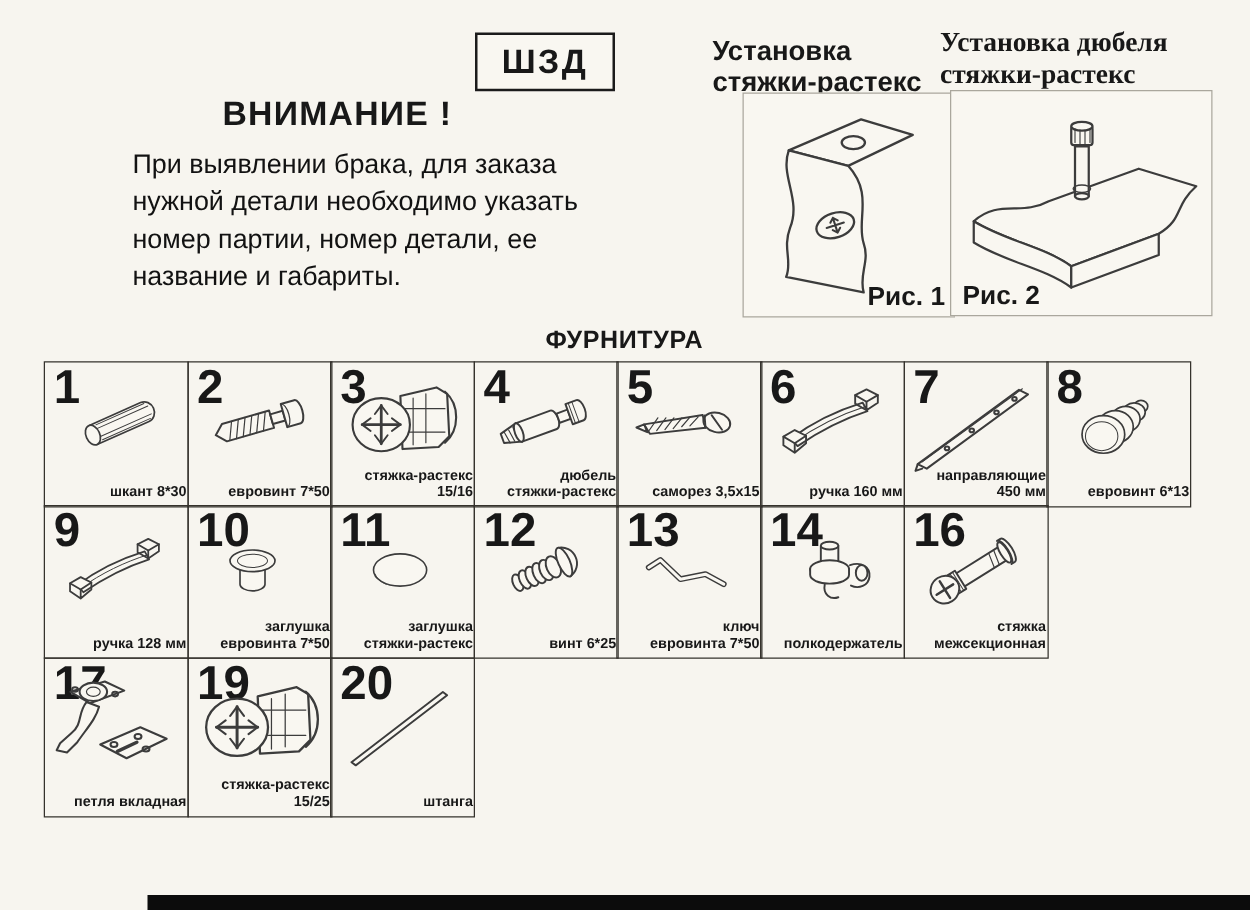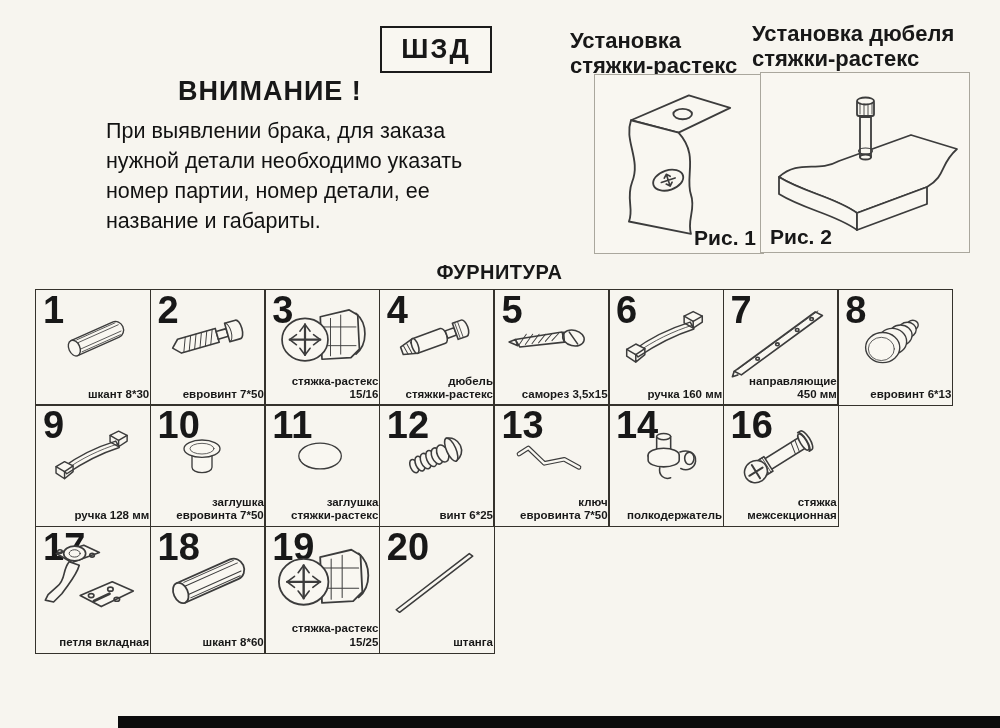--- a/index.html
+++ b/index.html
@@ -11,21 +11,21 @@
   .shzd-box{position:absolute;left:380px;top:26px;width:108px;height:43px;
             border:2.5px solid #1b1b1b;display:flex;align-items:center;justify-content:center;
             font-size:27px;font-weight:bold;letter-spacing:2px;background:#f9f7f1;}
   .attention-title{position:absolute;left:178px;top:76px;font-size:27px;font-weight:bold;letter-spacing:1px;}
   .attention-text{position:absolute;left:106px;top:116px;width:372px;
                   font-size:21.5px;line-height:1.4;color:#121212;}
   
   .fig-title{position:absolute;text-align:left;font-size:22px;font-weight:bold;
              line-height:1.12;white-space:pre-line;}
   .ft1{left:570px;top:29px;width:194px;}
-  .ft2{left:752px;top:22px;width:224px;}
+  .ft2{left:752px;top:22px;width:224px;font-family:Liberation Serif, serif;}
   .fig-box{position:absolute;border:1.6px solid #aaa79d;background:#f9f7f1;}
   .fb1{left:583px;top:74px;width:168px;height:178px;margin-left:11px;}
   .fb2{left:760px;top:72px;width:208px;height:179px;}
   .fig-caption{position:absolute;font-size:21px;font-weight:bold;}
   .cap1{right:7px;bottom:3px;}
   .cap2{left:9px;bottom:3px;}
   .fig-box svg{position:absolute;}
   
   .hw-title{position:absolute;left:35px;top:261px;width:929px;text-align:center;
             font-size:20px;font-weight:bold;letter-spacing:0.5px;}
@@ -273,29 +273,20 @@
   <div class="cell ic-inset-hinge">
     <div class="num">17</div>
     <div class="icon">
             <svg viewBox="0 0 120 90">
               <use href="#sym-inset-hinge"></use>
             </svg>
           </div>
     <div class="label">петля вкладная</div>
   </div>
 
-  <div class="cell ic-dowel">
-    <div class="num">18</div>
-    <div class="icon">
-            <svg viewBox="0 0 120 90">
-              <use href="#sym-dowel"></use>
-            </svg>
-          </div>
-    <div class="label">шкант 8*60</div>
-  </div>
 
   <div class="cell ic-rastex">
     <div class="num">19</div>
     <div class="icon">
             <svg viewBox="0 0 120 90">
               <use href="#sym-rastex"></use>
             </svg>
           </div>
     <div class="label">стяжка-растекс
 15/25</div>

